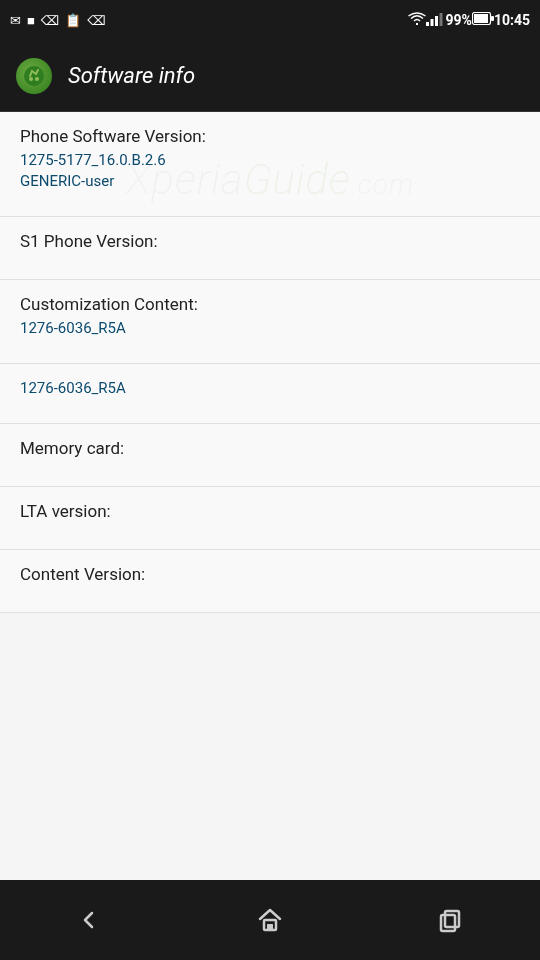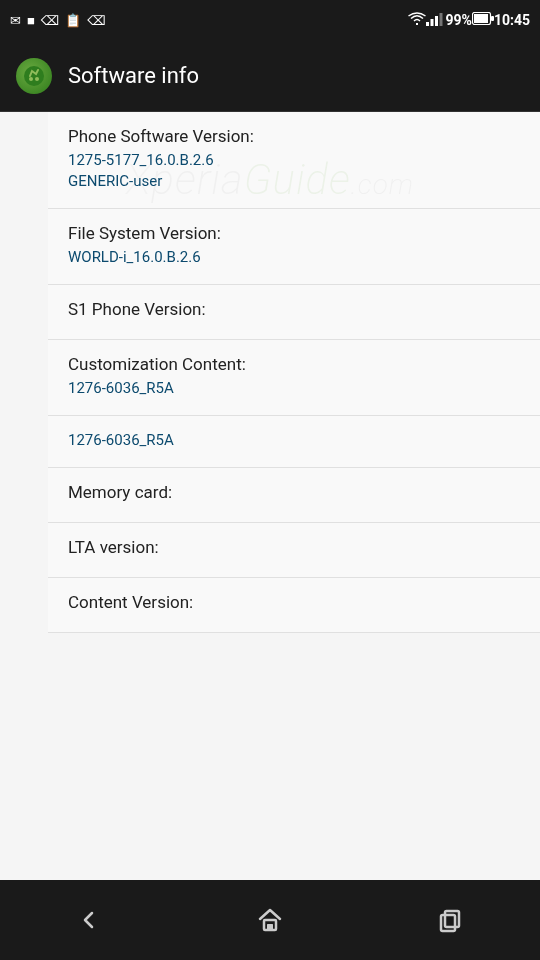--- a/index.html
+++ b/index.html
@@ -49,20 +49,21 @@
     
     #title-bar {
       width: 540px;
       height: 72px;
       background: #1a1a1a;
       display: flex;
       align-items: center;
       padding: 0 16px;
       gap: 16px;
       border-bottom: 1px solid #333;
+      font-style: italic;
     }
 
     #app-icon {
       width: 36px;
       height: 36px;
       border-radius: 50%;
       background: radial-gradient(circle at 40% 40%, #6aaa40, #2d7a1a);
       display: flex;
       align-items: center;
       justify-content: center;
@@ -92,24 +93,23 @@
 
     
     #content {
       width: 540px;
       height: 808px;
       background: #f5f5f5;
       overflow-y: auto;
     }
 
     .info-row {
-      padding: 14px 20px 16px 20px;
+      padding: 14px 20px 24px 20px;
       border-bottom: 1px solid #e0e0e0;
       background: #f9f9f9;
-      margin-left: 48px;
     }
 
     .info-label {
       font-size: 17px;
       color: #222;
       font-weight: 400;
       margin-bottom: 4px;
     }
 
     .info-value {
@@ -213,24 +213,20 @@
   </span>
 </div>
 
 <div id="content">
 <div class="info-row">
       <div class="info-label">Phone Software Version:</div>
       <div class="info-value" style="white-space: pre-line;">1275-5177_16.0.B.2.6
 GENERIC-user</div>
     </div>
     <div class="info-row">
-      <div class="info-label">File System Version:</div>
-      <div class="info-value" style="white-space: pre-line;">WORLD-i_16.0.B.2.6</div>
-    </div>
-    <div class="info-row">
       <div class="info-label">S1 Phone Version:</div>
     </div>
     <div class="info-row">
       <div class="info-label">Customization Content:</div>
       <div class="info-value" style="white-space: pre-line;">1276-6036_R5A</div>
     </div>
     <div class="info-row">
       <div class="info-value" style="white-space: pre-line;">1276-6036_R5A</div>
     </div>
     <div class="info-row">

